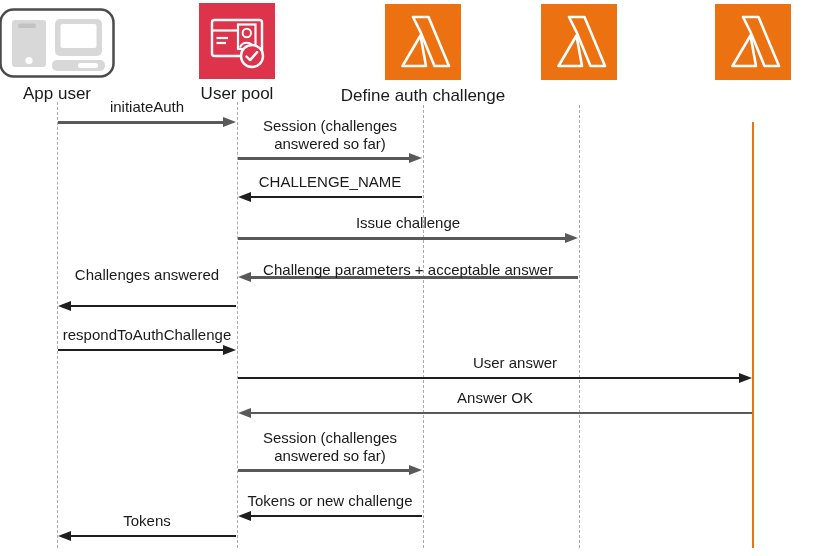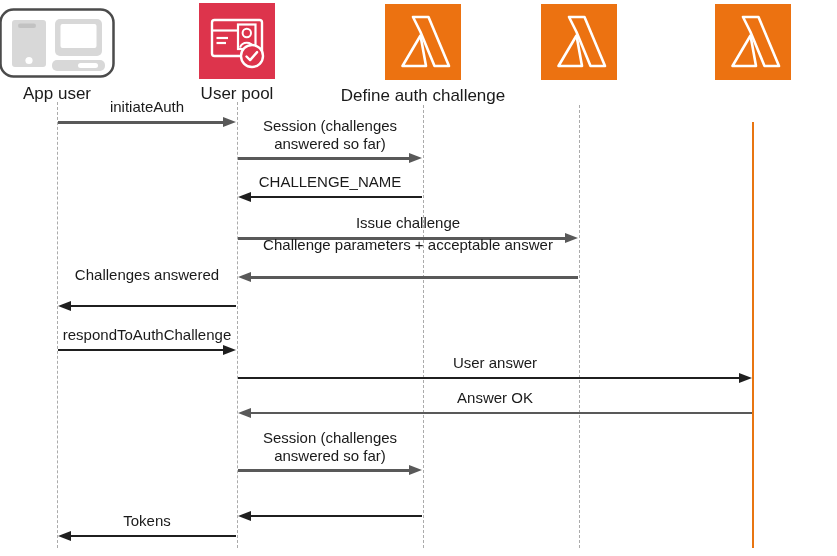--- a/index.html
+++ b/index.html
@@ -73,34 +73,35 @@
     <div class="arrow-head" style="top: 152.5px; border-top: 5.5px solid transparent; border-bottom: 5.5px solid transparent; left: 409px; border-left: 13px solid rgb(89, 89, 89);"></div>
     <div class="msg-label wrap" style="left: 330px; top: 152px;">Session (challenges answered so far)</div>
     <div class="msg-line" style="top: 196px; height: 2px; background: rgb(31, 31, 31); left: 249px; width: 173px;"></div>
     <div class="arrow-head" style="top: 191.5px; border-top: 5.5px solid transparent; border-bottom: 5.5px solid transparent; left: 238px; border-right: 13px solid rgb(31, 31, 31);"></div>
     <div class="msg-label" style="left: 330px; top: 191px;">CHALLENGE_NAME</div>
     <div class="msg-line" style="top: 236.5px; height: 3px; background: rgb(89, 89, 89); left: 238px; width: 329px;"></div>
     <div class="arrow-head" style="top: 232.5px; border-top: 5.5px solid transparent; border-bottom: 5.5px solid transparent; left: 565px; border-left: 13px solid rgb(89, 89, 89);"></div>
     <div class="msg-label" style="left: 408px; top: 232px;">Issue challenge</div>
     <div class="msg-line" style="top: 275.5px; height: 3px; background: rgb(89, 89, 89); left: 249px; width: 329px;"></div>
     <div class="arrow-head" style="top: 271.5px; border-top: 5.5px solid transparent; border-bottom: 5.5px solid transparent; left: 238px; border-right: 13px solid rgb(89, 89, 89);"></div>
-    <div class="msg-label" style="left: 408px; top: 254px; text-align: right;">Challenge parameters + acceptable answer</div>
+    <div class="msg-label" style="left: 408px; top: 279px; text-align: right;">Challenge parameters + acceptable answer</div>
     <div class="msg-line" style="top: 305px; height: 2px; background: rgb(31, 31, 31); left: 69px; width: 167px;"></div>
     <div class="arrow-head" style="top: 300.5px; border-top: 5.5px solid transparent; border-bottom: 5.5px solid transparent; left: 58px; border-right: 13px solid rgb(31, 31, 31);"></div>
     <div class="msg-label" style="left: 147px; top: 284px;">Challenges answered</div>
     <div class="msg-line" style="top: 349px; height: 2px; background: rgb(31, 31, 31); left: 58px; width: 167px;"></div>
     <div class="arrow-head" style="top: 344.5px; border-top: 5.5px solid transparent; border-bottom: 5.5px solid transparent; left: 223px; border-left: 13px solid rgb(31, 31, 31);"></div>
     <div class="msg-label" style="left: 147px; top: 344px;">respondToAuthChallenge</div>
     <div class="msg-line" style="top: 377px; height: 2px; background: rgb(31, 31, 31); left: 238px; width: 503px;"></div>
     <div class="arrow-head" style="top: 372.5px; border-top: 5.5px solid transparent; border-bottom: 5.5px solid transparent; left: 739px; border-left: 13px solid rgb(31, 31, 31);"></div>
-    <div class="msg-label" style="left: 495px; top: 372px;">User answer</div>
+    <div class="msg-label" style="left: 515px; top: 372px;">User answer</div>
     <div class="msg-line" style="top: 412px; height: 2px; background: rgb(89, 89, 89); left: 249px; width: 503px;"></div>
     <div class="arrow-head" style="top: 407.5px; border-top: 5.5px solid transparent; border-bottom: 5.5px solid transparent; left: 238px; border-right: 13px solid rgb(89, 89, 89);"></div>
     <div class="msg-label" style="left: 495px; top: 407px;">Answer OK</div>
     <div class="msg-line" style="top: 468.5px; height: 3px; background: rgb(89, 89, 89); left: 238px; width: 173px;"></div>
     <div class="arrow-head" style="top: 464.5px; border-top: 5.5px solid transparent; border-bottom: 5.5px solid transparent; left: 409px; border-left: 13px solid rgb(89, 89, 89);"></div>
     <div class="msg-label wrap" style="left: 330px; top: 464px;">Session (challenges answered so far)</div>
     <div class="msg-line" style="top: 515px; height: 2px; background: rgb(31, 31, 31); left: 249px; width: 173px;"></div>
     <div class="arrow-head" style="top: 510.5px; border-top: 5.5px solid transparent; border-bottom: 5.5px solid transparent; left: 238px; border-right: 13px solid rgb(31, 31, 31);"></div>
+    <div class="msg-label" style="left: 330px; top: 510px;">Tokens or new challenge</div>
     <div class="msg-line" style="top: 535px; height: 2px; background: rgb(31, 31, 31); left: 69px; width: 167px;"></div>
     <div class="arrow-head" style="top: 530.5px; border-top: 5.5px solid transparent; border-bottom: 5.5px solid transparent; left: 58px; border-right: 13px solid rgb(31, 31, 31);"></div>
     <div class="msg-label" style="left: 147px; top: 530px;">Tokens</div>
   </div>
 
 </body></html>

